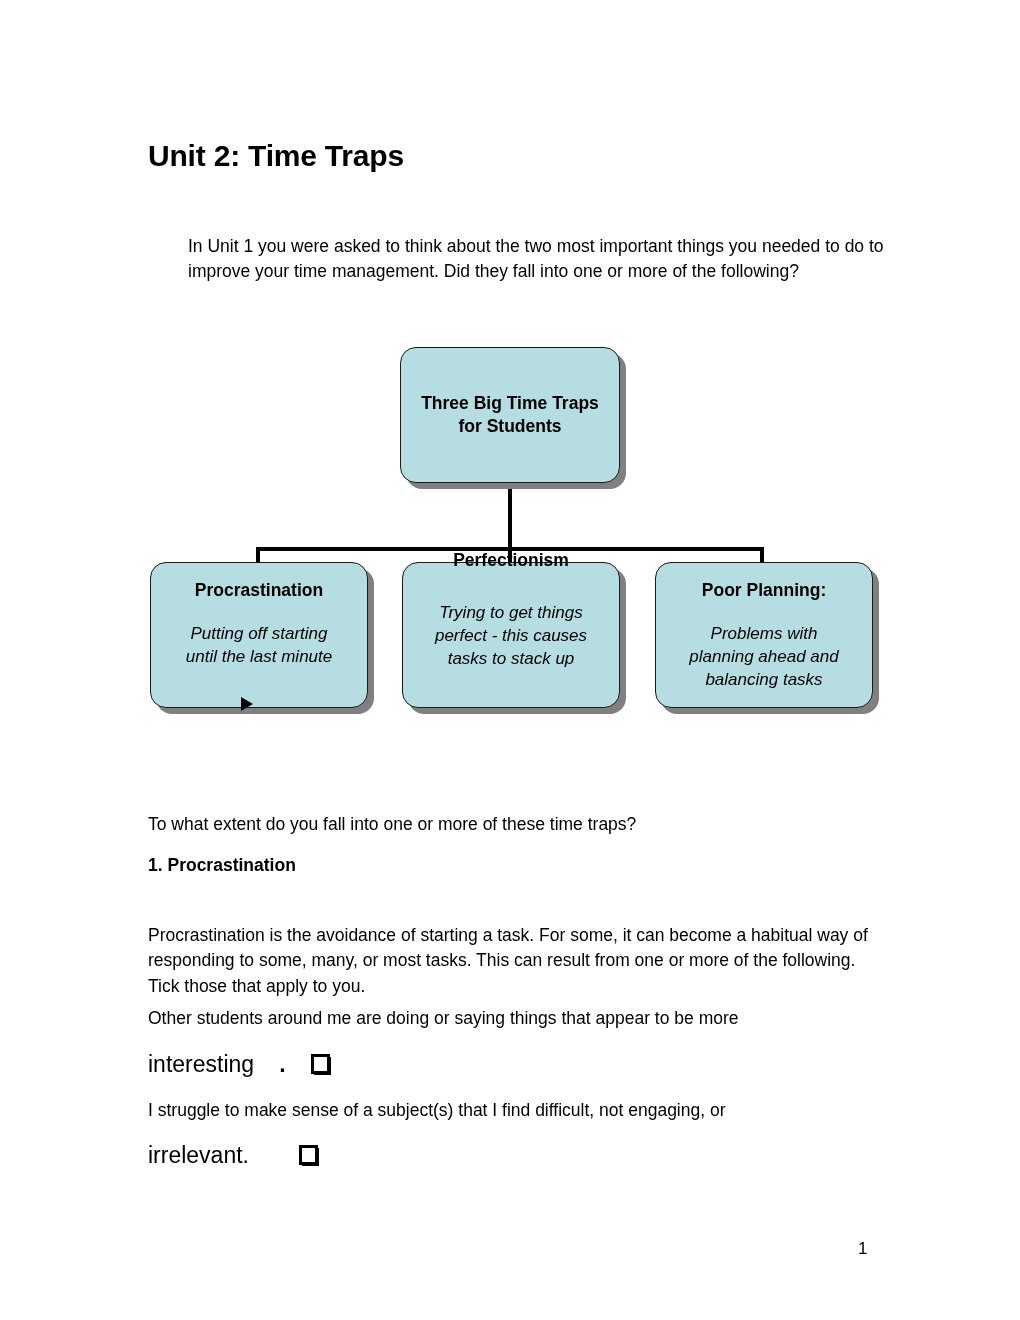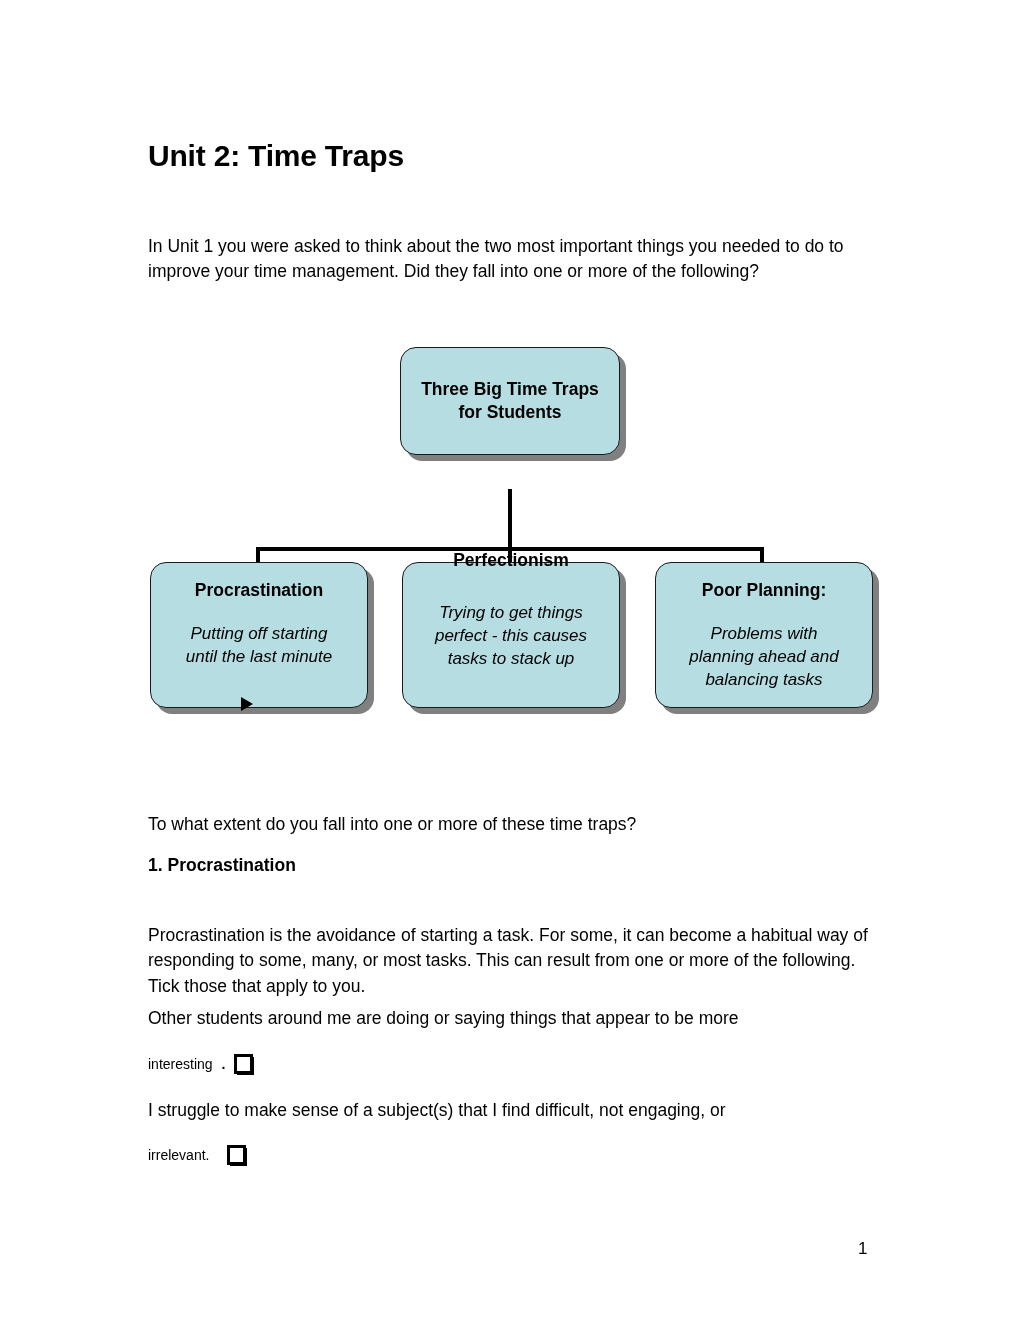--- a/index.html
+++ b/index.html
@@ -37,21 +37,21 @@
   }
 
   
   .para {
     position: absolute;
     font-size: 17.5px;
     line-height: 25.5px;
     width: 726px;
     left: 148px;
   }
-  .para-intro { top: 216px; }
+  .para-intro { top: 216px; margin-left: 40px; }
   .para-extent { top: 794px; }
   .para-procrast { top: 905px; }
 
   .sec-heading {
     position: absolute;
     left: 148px;
     top: 838px;
     font-size: 17.5px;
     font-weight: bold;
     line-height: 24px;
@@ -64,25 +64,25 @@
     font-size: 17.5px;
     line-height: 25.5px;
     width: 740px;
   }
   .tick-1 { top: 1006px; }
   .tick-2 { top: 1098px; }
 
   .tick-tail {
     position: absolute;
     left: 148px;
-    font-size: 14px;
+    font-size: 23px;
     line-height: 25.5px;
     display: flex;
     align-items: center;
-    gap: 9px;
+    gap: 25px;
   }
   .tick-tail-1 { top: 1052px; }
   .tick-tail-2 { top: 1143px; }
 
   
   .wd-box {
     position: relative;
     display: inline-block;
     width: 20px;
     height: 21px;
@@ -137,21 +137,21 @@
     display: flex;
     flex-direction: column;
     align-items: center;
     justify-content: flex-start;
   }
 
   .node-root {
     left: 400px;
     top: 347px;
     width: 220px;
-    height: 108px;
+    height: 136px;
     justify-content: center;
   }
   .node-root .node-title {
     font-size: 17.5px;
     font-weight: bold;
     line-height: 23px;
   }
 
   .node-child {
     top: 562px;

